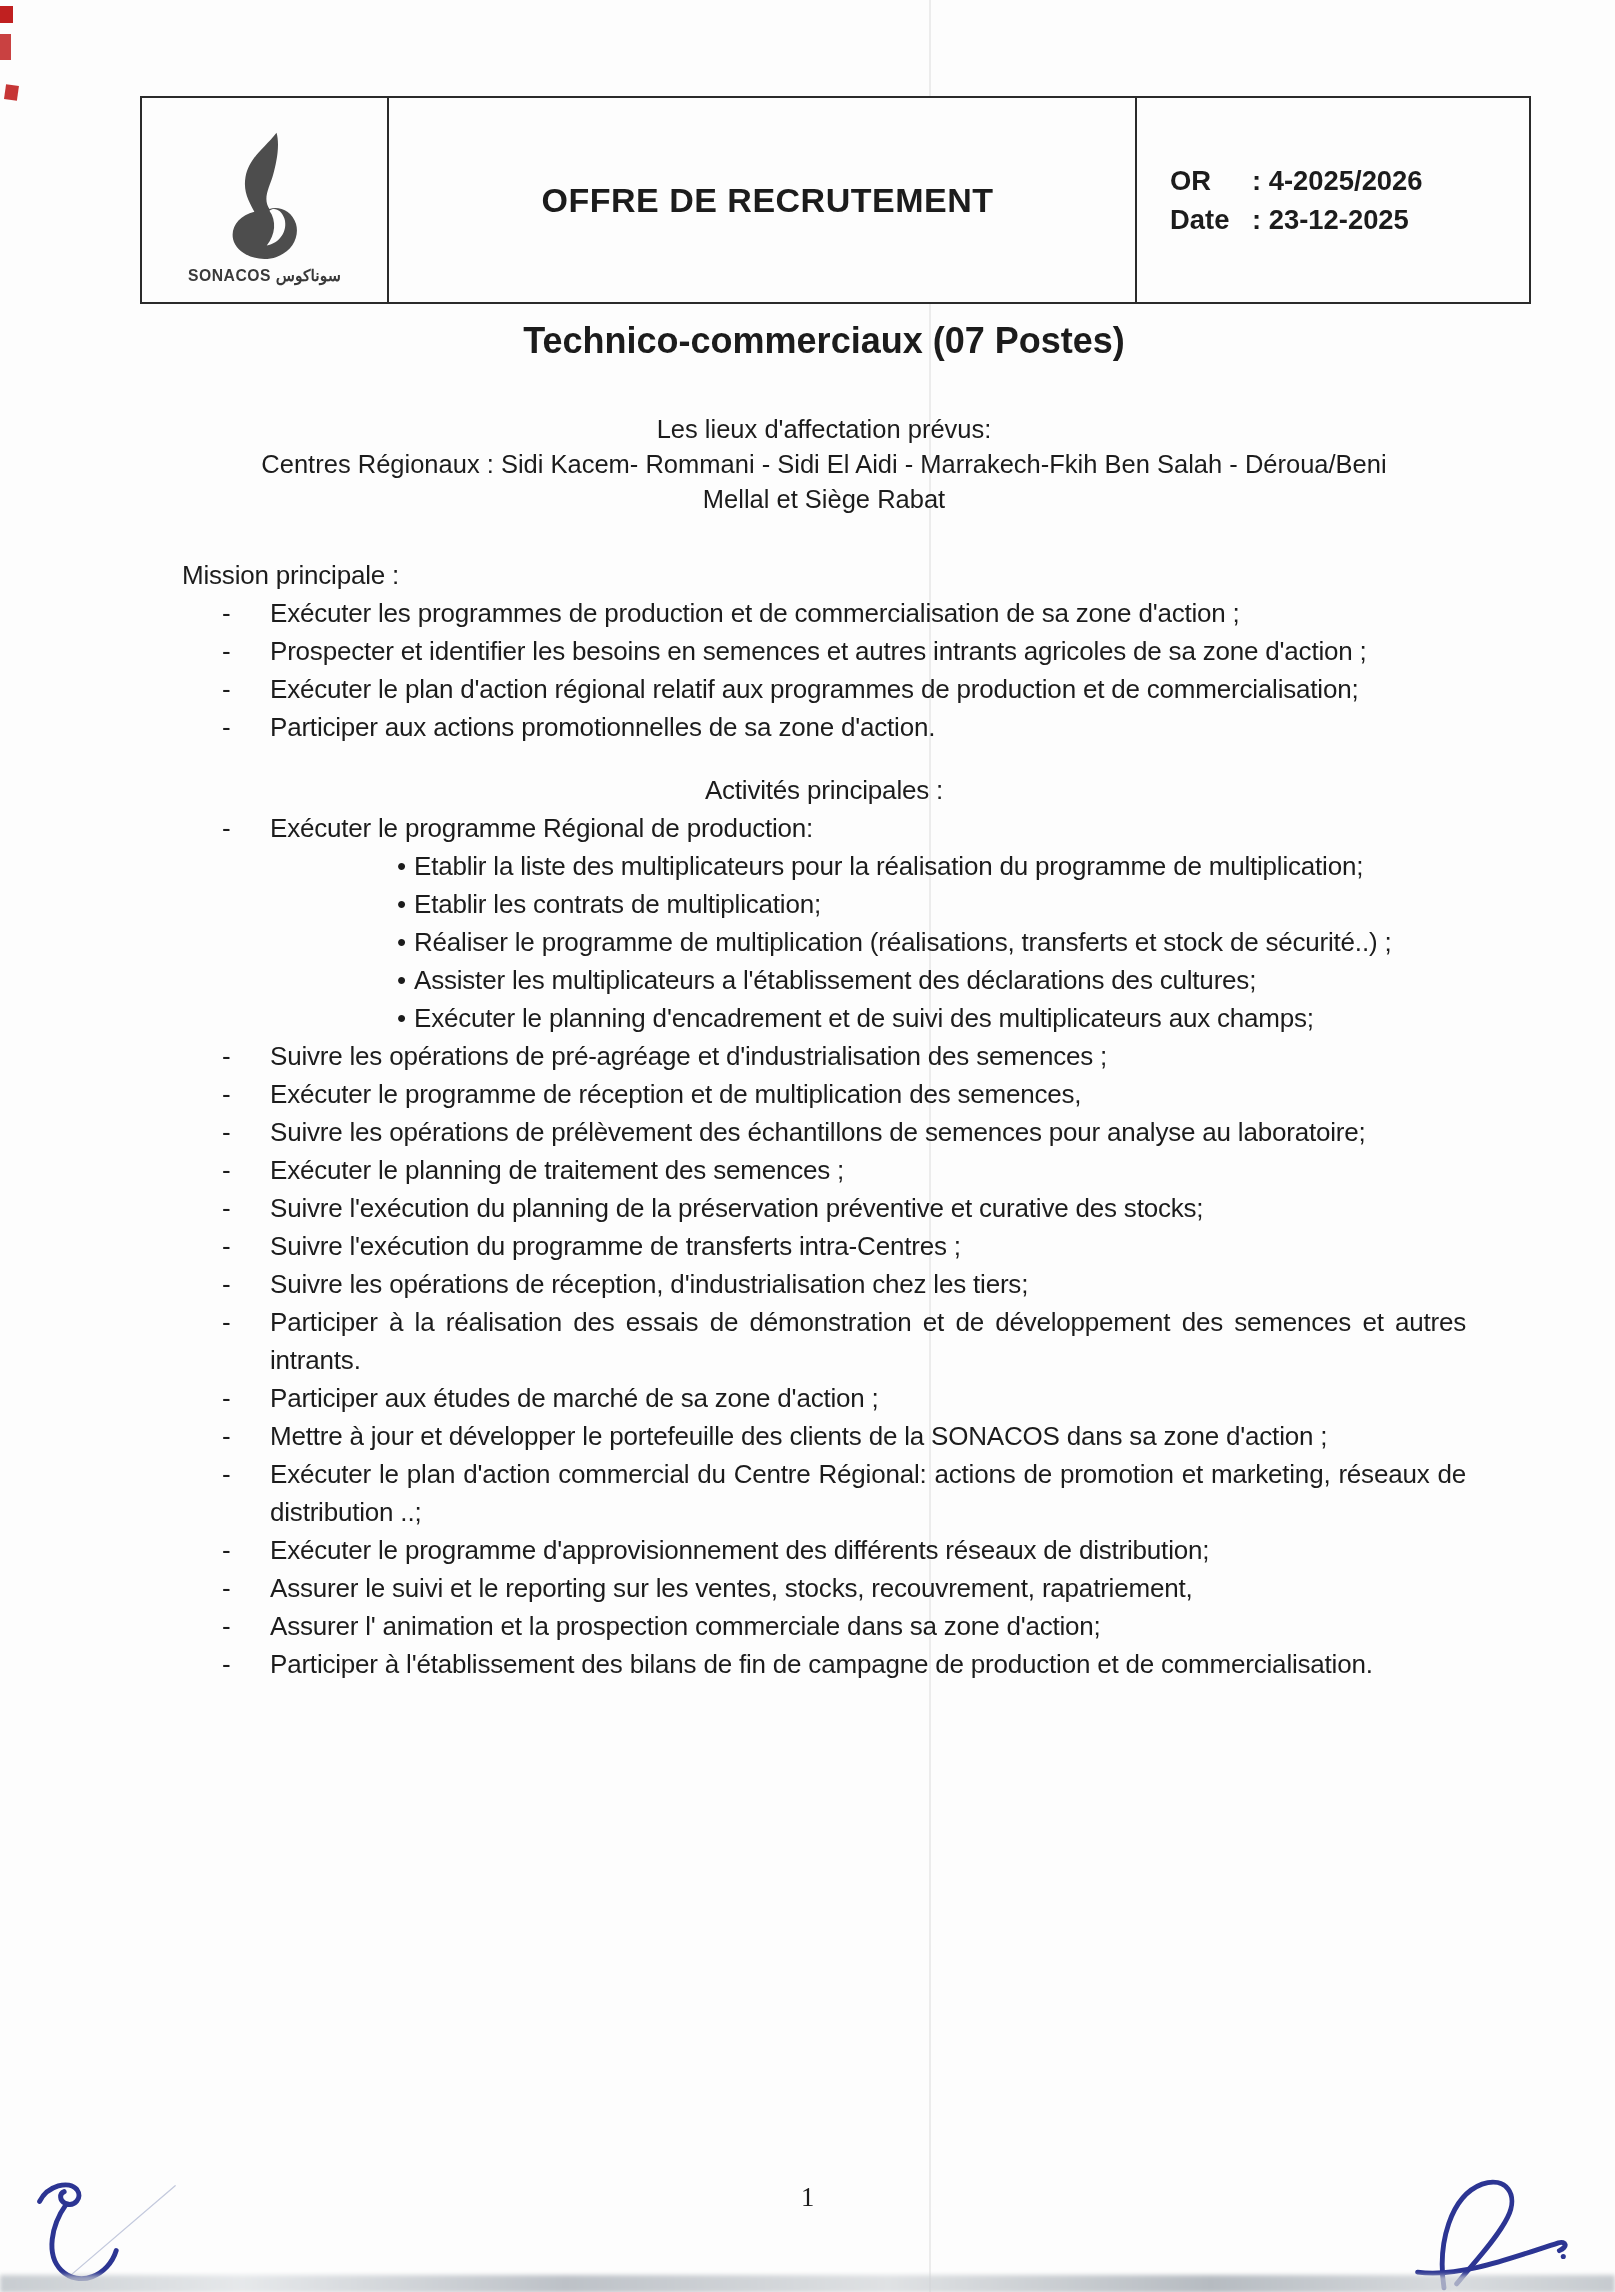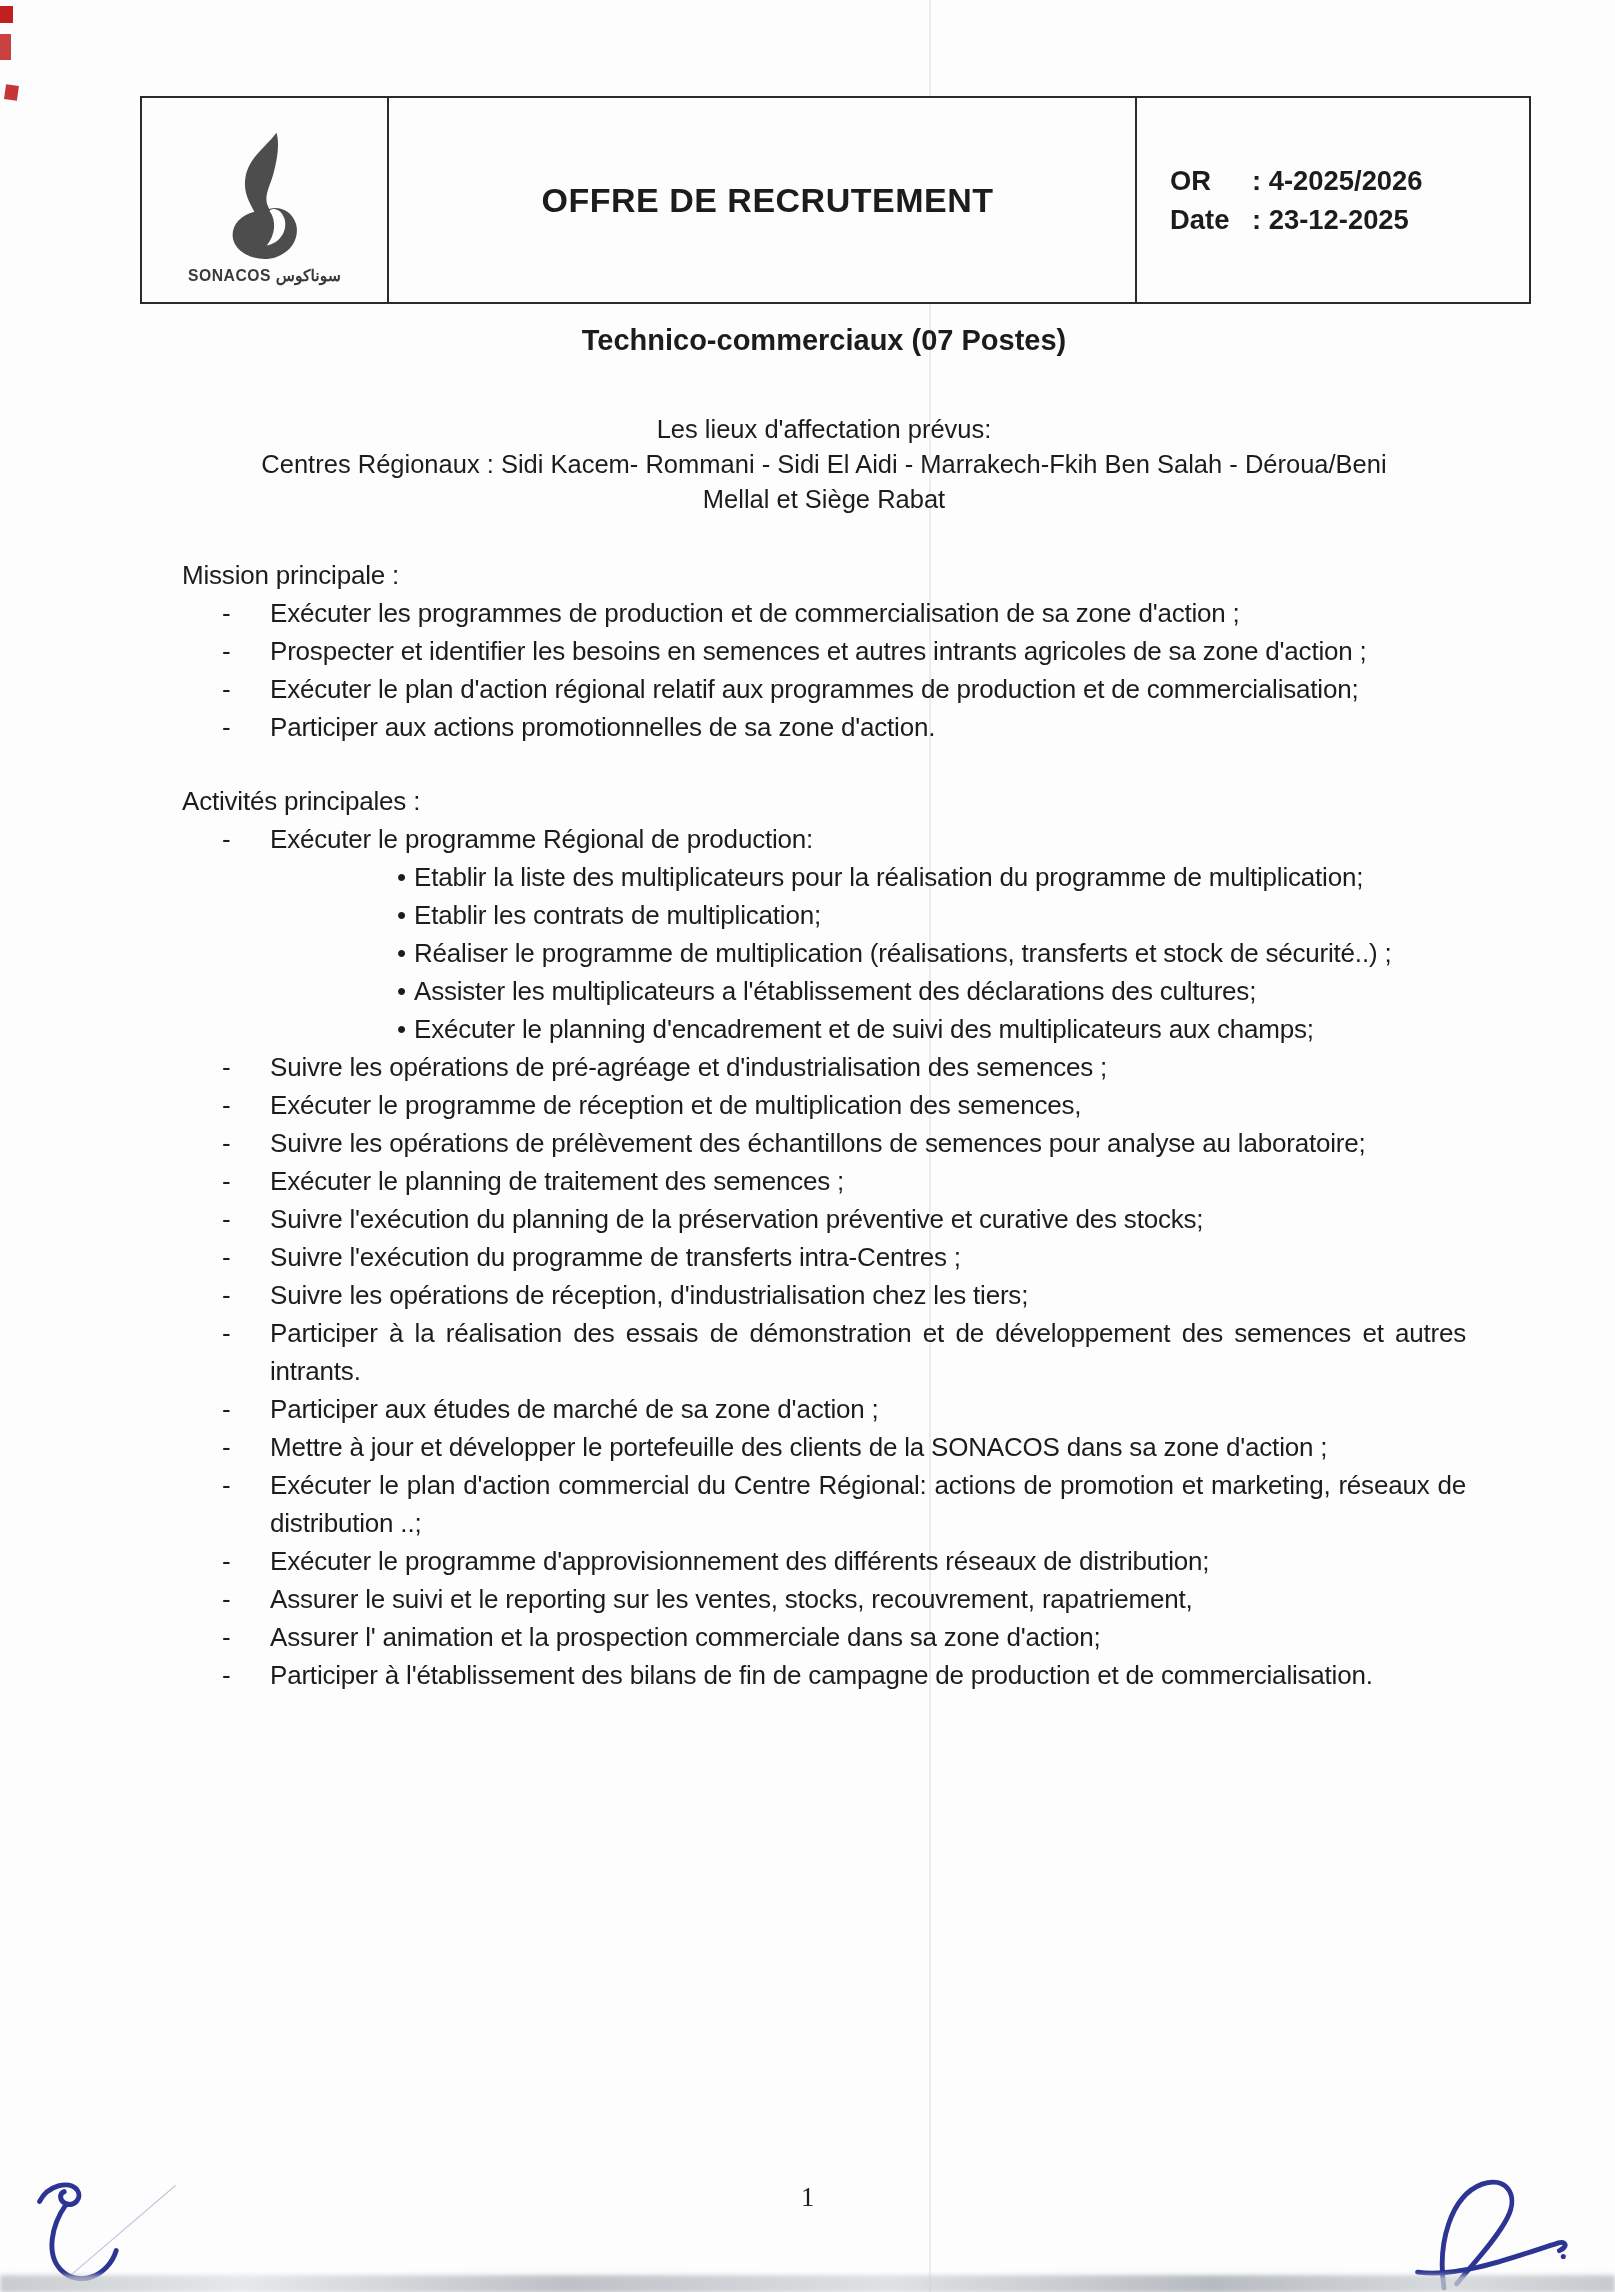--- a/index.html
+++ b/index.html
@@ -32,26 +32,26 @@
     display:flex; align-items:center; justify-content:center;padding-left:11px; }
   .header-title { font-size:34px; font-weight:bold; letter-spacing:0.5px; }
   .meta-cell { width:392px; box-sizing:border-box; display:flex; flex-direction:column;
     justify-content:center; padding-left:33px; }
   .meta-row { display:flex; font-weight:bold; font-size:27.4px; line-height:39px; }
   .meta-label { width:82px; flex:0 0 auto; }
 
   
   .content { position:absolute; left:182px; top:304px; width:1284px;
     font-size:26px; line-height:38px; letter-spacing:-0.2px; }
-  .doc-title { margin-top:15.7px; text-align:center; font-size:29px; line-height:41px;
+  .doc-title { margin-top:15.7px; text-align:center; font-size:36px; line-height:41px;
     font-weight:bold; letter-spacing:0; }
   .affect { text-align:center; font-size:25.5px; line-height:35px; letter-spacing:0; }
   .affect-intro { margin-top:51px; }
   .section-heading { margin-top:39px; }
-  .section-heading.activities { margin-top:36px; }
+  .section-heading.activities { margin-top:25px;text-align:center; }
   .item { position:relative; padding-left:88px; text-align:justify; }
   .item > .dash { position:absolute; left:40px; }
   .sub-item { position:relative; padding-left:144px; text-align:left; }
   .sub-item > .bullet { position:absolute; left:127px; }
 
   .page-number { position:absolute; left:786px; top:2182px; width:43px; text-align:center;
     font-family:"Liberation Serif", serif; font-size:26.5px; }
 
   .sig { position:absolute; }
   .sig path { fill:none; stroke:var(--signature-ink,#2c3593); stroke-width:5; stroke-linecap:round; stroke-linejoin:round; }

